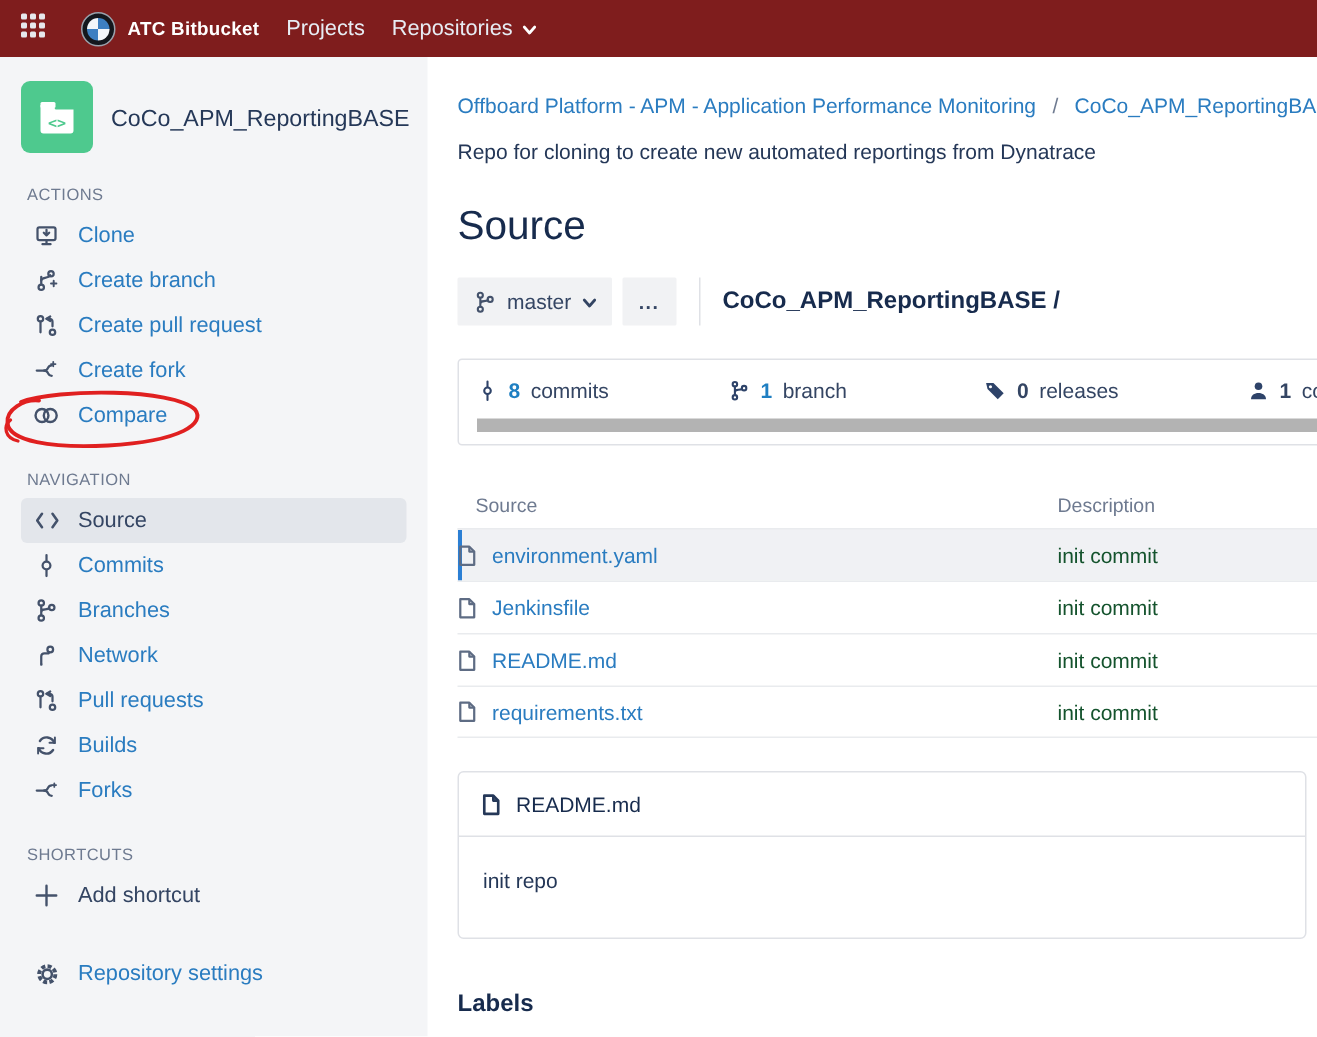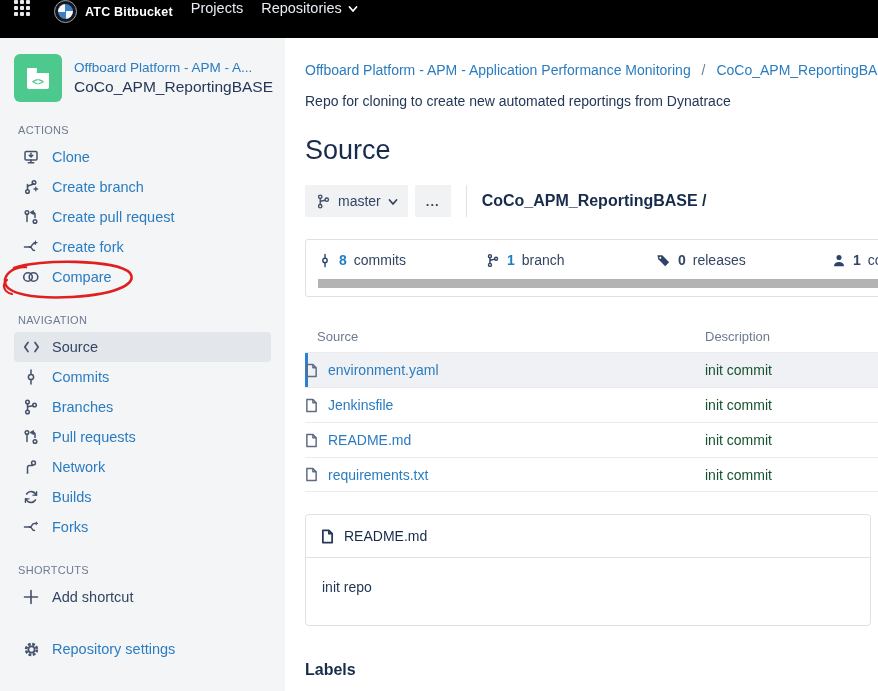--- a/index.html
+++ b/index.html
@@ -1,20 +1,20 @@
 <!DOCTYPE html>
 <html><head>
 <meta charset="utf-8">
 <style>
   * { margin:0; padding:0; box-sizing:border-box; }
   html,body { width:878px; height:691px; overflow:hidden; background:#fff;
     font-family:"Liberation Sans", sans-serif; color:#253858; }
 
   
-  .topnav { height:38px; background:#000000; display:flex; align-items:flex-start;
+  .topnav { height:38px; background:#7f1d1d; display:flex; align-items:center;
     padding:0 14px; gap:18px; }
   .grid-btn { width:20px; height:20px; display:grid; grid-template-columns:repeat(3,4px);
     grid-template-rows:repeat(3,4px); gap:2px; cursor:pointer; margin-right:2px; }
   .grid-btn span { background:#e6e8ec; border-radius:1px; }
   .brand { display:flex; align-items:center; gap:8px; }
   .bmw { width:23px; height:23px; border-radius:50%; background:#14171d;
     border:1px solid #9aa1ab; display:flex; align-items:center; justify-content:center; }
   .bmw-core { width:15px; height:15px; border-radius:50%;
     background:conic-gradient(#3d7fc2 0 25%, #f3f6fa 0 50%, #3d7fc2 0 75%, #f3f6fa 0); }
   .brand-name { color:#fff; font-weight:bold; font-size:12.5px; letter-spacing:.2px; }
@@ -134,21 +134,20 @@
   <div class="sidebar">
     <div class="repo-head">
       <div class="avatar">
         <svg width="30" height="30" viewBox="0 0 30 30">
           <path d="M4 7 h8 l2 3 h12 v14 a2 2 0 0 1 -2 2 h-18 a2 2 0 0 1 -2 -2 z" fill="#fff"></path>
           <rect x="4" y="5" width="10" height="4" rx="1" fill="#fff"></rect>
           <text x="15" y="22" font-size="10" font-weight="bold" fill="#4ec98e" text-anchor="middle" font-family="DejaVu Sans Mono, monospace">&lt;&gt;</text>
         </svg>
       </div>
       <div>
-        <span class="proj-link">Offboard Platform - APM - A...</span>
         <div class="repo-name">CoCo_APM_ReportingBASE</div>
       </div>
     </div>
 
     <div class="side-section">ACTIONS</div>
 
     <div class="side-item">
       <span class="icn">
         <svg width="16" height="16" viewBox="0 0 16 16" fill="none" stroke="currentColor" stroke-width="1.5" stroke-linecap="round" stroke-linejoin="round">
           <rect x="2" y="2.5" width="12" height="8.5" rx="1.2"></rect>
@@ -241,39 +240,39 @@
             <circle cx="11.5" cy="6" r="1.8"></circle>
           <path d="M4.5 4.8v6.4M4.5 9c0-2.8 3.8-1 5.4-2.6"></path>
         </svg>
       </span>
       <span>Branches</span>
     </div>
 
     <div class="side-item">
       <span class="icn">
         <svg width="16" height="16" viewBox="0 0 16 16" fill="none" stroke="currentColor" stroke-width="1.5" stroke-linecap="round" stroke-linejoin="round">
+          <path d="M4.5 14V8.5a2 2 0 0 1 2-2h3"></path>
+            <circle cx="10.5" cy="4" r="1.9"></circle>
+            <circle cx="4.5" cy="14" r="0.1"></circle>
+        </svg>
+      </span>
+      <span>Network</span>
+    </div>
+
+    <div class="side-item">
+      <span class="icn">
+        <svg width="16" height="16" viewBox="0 0 16 16" fill="none" stroke="currentColor" stroke-width="1.5" stroke-linecap="round" stroke-linejoin="round">
           <circle cx="4" cy="3.5" r="1.8"></circle>
             <path d="M4 5.5v7"></path>
             <path d="M8 3.5h2a2 2 0 0 1 2 2v3"></path>
             <path d="M10.5 2L8 3.5 10.5 5"></path>
             <circle cx="12" cy="12.5" r="1.8"></circle>
         </svg>
       </span>
       <span>Pull requests</span>
-    </div>
-
-    <div class="side-item">
-      <span class="icn">
-        <svg width="16" height="16" viewBox="0 0 16 16" fill="none" stroke="currentColor" stroke-width="1.5" stroke-linecap="round" stroke-linejoin="round">
-          <path d="M4.5 14V8.5a2 2 0 0 1 2-2h3"></path>
-            <circle cx="10.5" cy="4" r="1.9"></circle>
-            <circle cx="4.5" cy="14" r="0.1"></circle>
-        </svg>
-      </span>
-      <span>Network</span>
     </div>
 
     <div class="side-item">
       <span class="icn">
         <svg width="16" height="16" viewBox="0 0 16 16" fill="none" stroke="currentColor" stroke-width="1.6" stroke-linecap="round">
           <path d="M13.2 6.2A5.4 5.4 0 0 0 3.6 5"></path>
             <path d="M2.8 9.8A5.4 5.4 0 0 0 12.4 11"></path>
           <path d="M13.6 2.6v3.6H10" stroke-width="1.3"></path>
             <path d="M2.4 13.4V9.8H6" stroke-width="1.3"></path>
         </svg>

